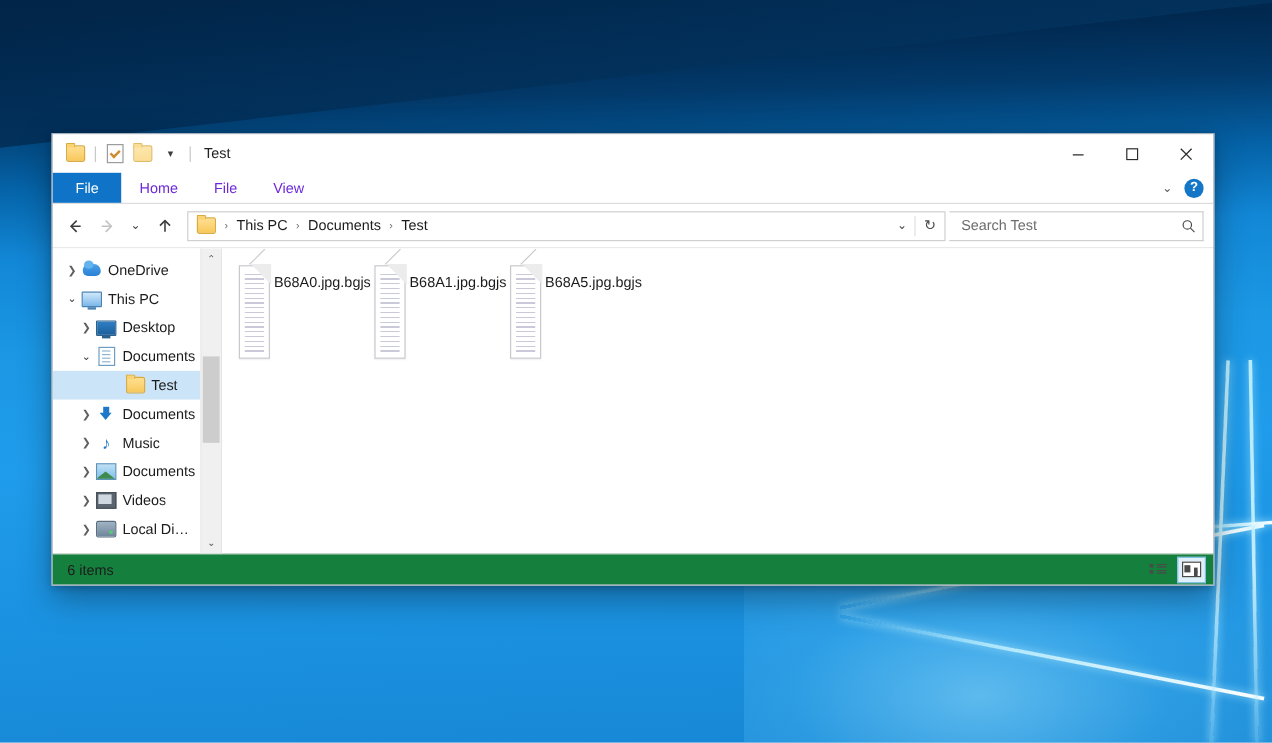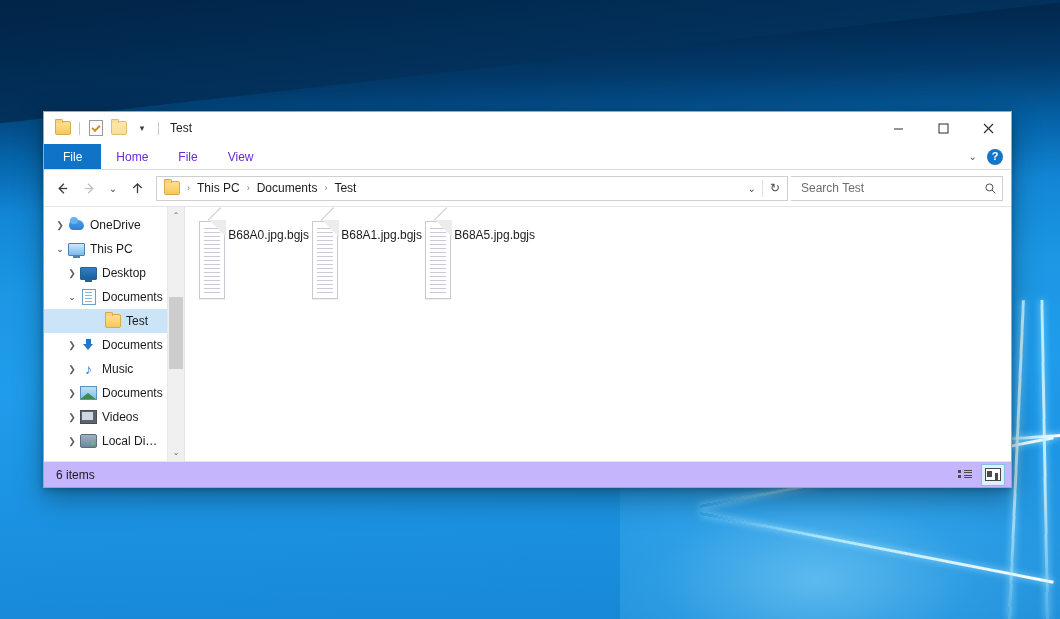--- a/index.html
+++ b/index.html
@@ -531,21 +531,21 @@
     text-align: center;
     padding: 1px 3px;
     white-space: nowrap;
   }
 
   
   #statusbar {
     height: 25px;
     flex: none;
     border-top: 1px solid #e4e4e4;
-    background: #c4b5fd;
+    background: #15803d;
     display: flex;
     align-items: center;
     padding: 0 6px 0 12px;
     justify-content: space-between;
   }
   #status-text { font-size: 12px; color: #1b1b1b; }
   #viewbtns { display: flex; align-items: center; gap: 4px; }
   .viewbtn {
     width: 22px; height: 20px;
     display: flex; align-items: center; justify-content: center;

